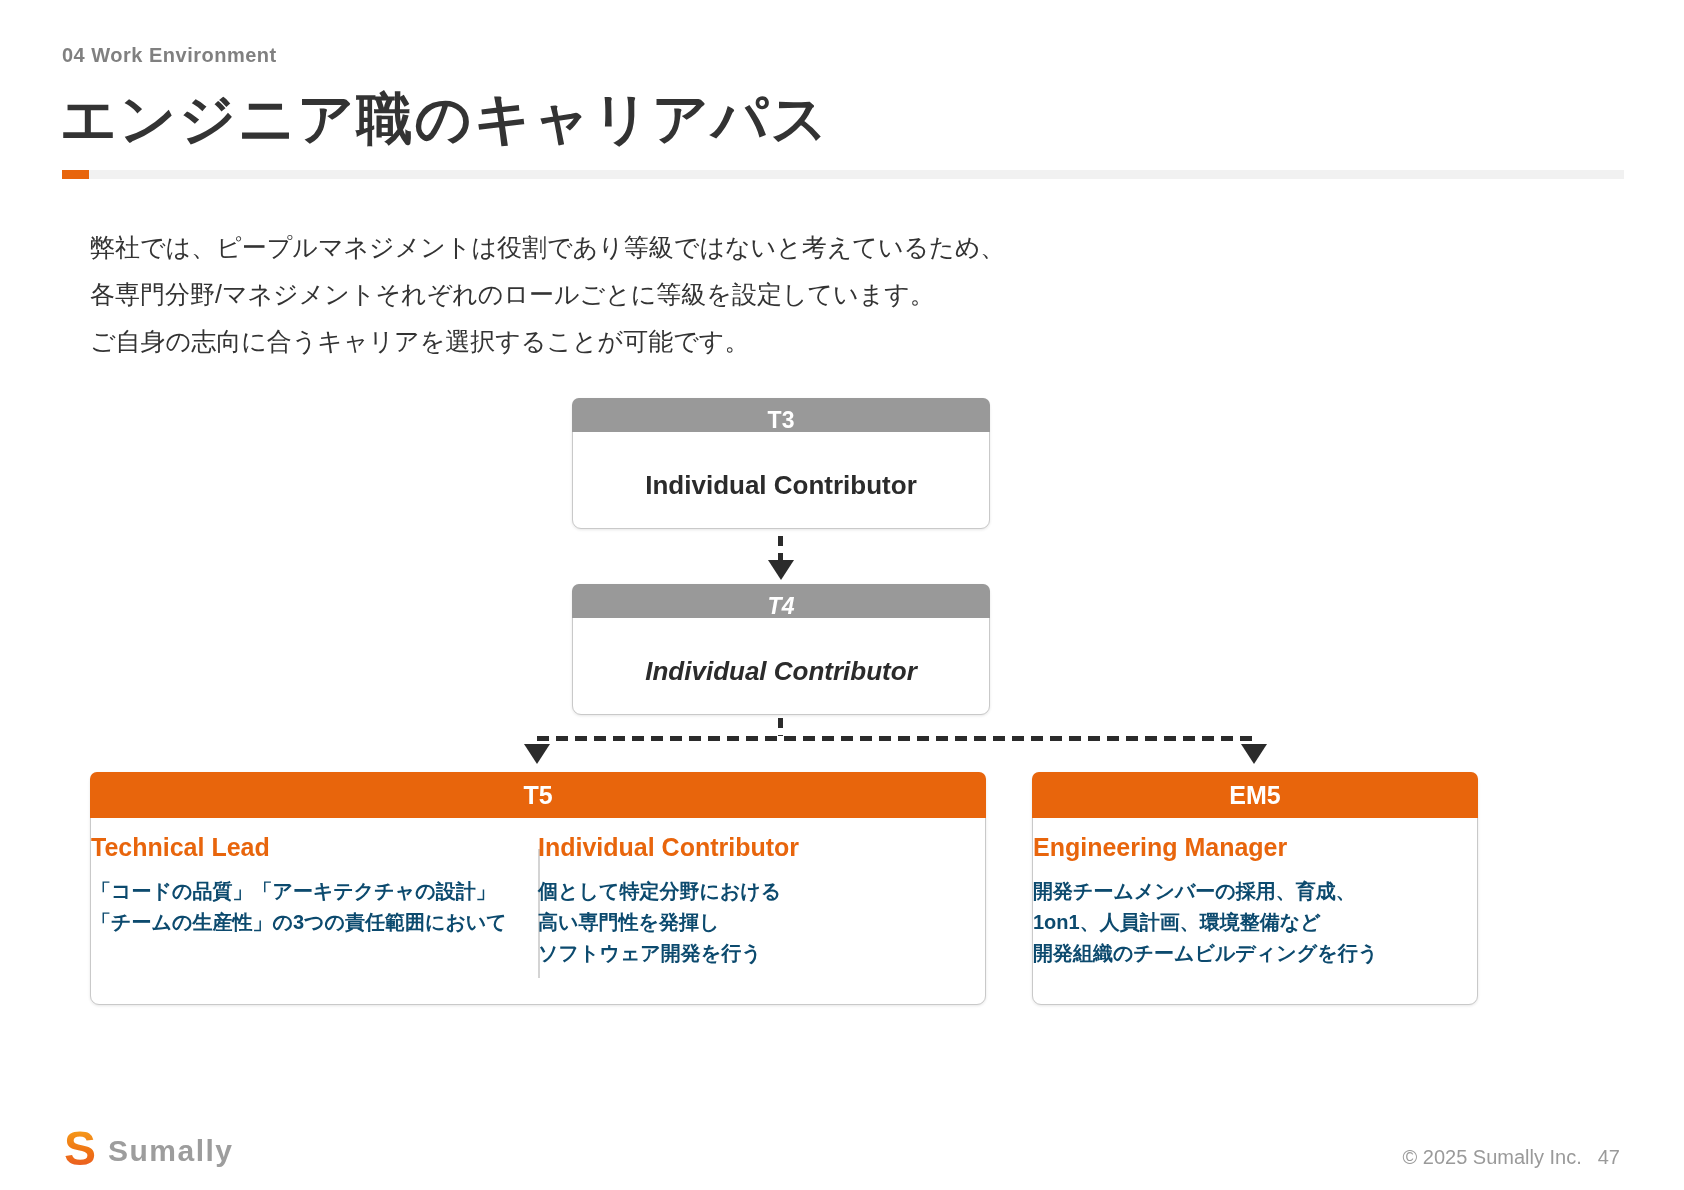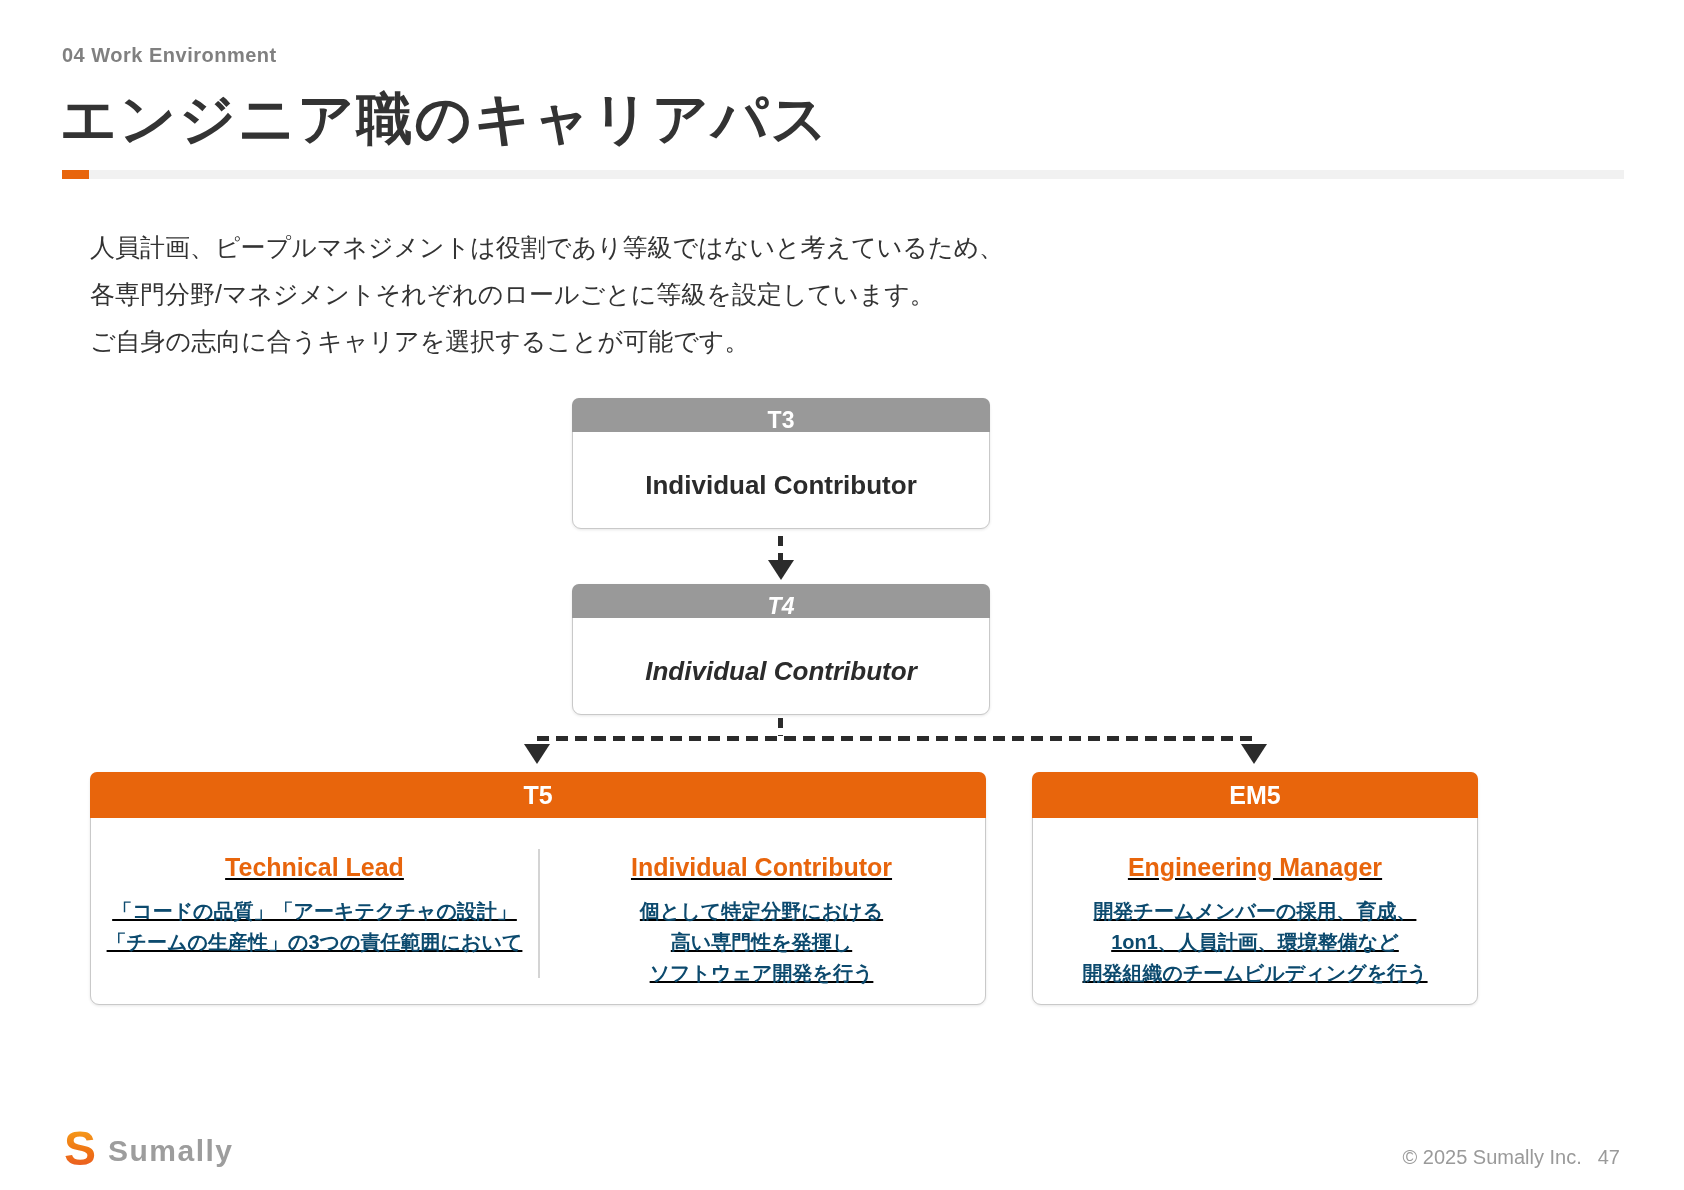--- a/index.html
+++ b/index.html
@@ -32,21 +32,21 @@
   }
   .ghead.gray{background:#999999;}
   .ghead.orange{background:#e8650c;height:46px;line-height:46px;font-size:25px;}
   .gbody-center{
     position:absolute;left:0;right:0;top:44px;bottom:0;display:flex;
     align-items:center;justify-content:center;font-size:26px;font-weight:bold;color:#2b2b2b;
   }
   .roles{
     position:absolute;left:0;right:0;top:46px;bottom:0;display:flex;
   }
-  .role{flex:1;padding-top:34px;text-align:center;text-decoration:underline;}
+  .role{flex:1;padding-top:14px;}
   .role-title{font-size:25px;font-weight:bold;color:#e8650c;margin-bottom:14px;}
   .role-line{font-size:20px;font-weight:bold;color:#0c4a6e;line-height:31px;white-space:nowrap;}
   .col-divider{position:absolute;left:50%;top:76px;bottom:26px;width:1.5px;background:#d4d4d4;}
 
   
   .dash-v{position:absolute;width:5px;background:repeating-linear-gradient(180deg,#2b2b2b 0 10px,transparent 10px 17px);}
   .dash-h{position:absolute;height:5px;background:repeating-linear-gradient(90deg,#2b2b2b 0 12px,transparent 12px 19px);}
   .arrowhead{
     position:absolute;width:0;height:0;
     border-left:13px solid transparent;border-right:13px solid transparent;
@@ -66,21 +66,21 @@
 <body>
 
 <div class="slide">
 
   <div class="eyebrow">04 Work Environment</div>
   <div class="title">エンジニア職のキャリアパス</div>
   <div class="rule"></div>
   <div class="rule-chip"></div>
 
   <div class="intro">
-    <div>人員計画、ピープルマネジメントは役割であり等級ではないと考えているため、</div>
+    <div>弊社では、ピープルマネジメントは役割であり等級ではないと考えているため、</div>
     <div>各専門分野/マネジメントそれぞれのロールごとに等級を設定しています。</div>
     <div>ご自身の志向に合うキャリアを選択することが可能です。</div>
   </div>
 
   <div class="gbox" style="left:572px;top:398px;width:418px;height:131px;">
     <div class="ghead gray">T3</div>
     <div class="gbody-center">Individual Contributor</div>
   </div>
 
   <div class="dash-v" style="left:778px;top:536px;height:24px;"></div>

